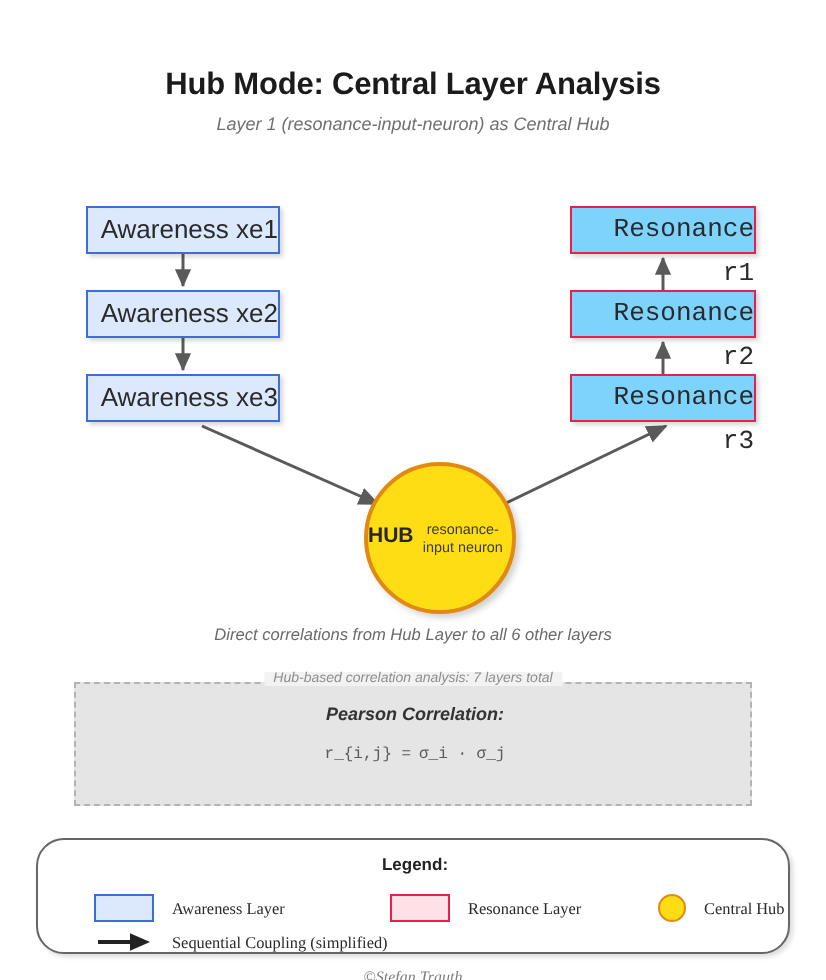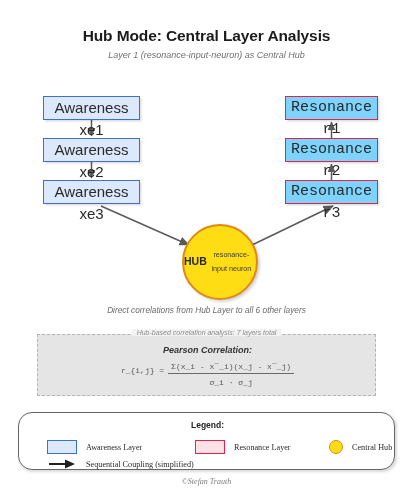--- a/index.html
+++ b/index.html
@@ -11,21 +11,21 @@
     width: 413px;
     height: 490px;
     position: relative;
     overflow: hidden;
     font-family: "Liberation Sans", sans-serif;
     color: #222222;
   }
 
   #stage {
     position: absolute;
-    left: 0; top: 5px;
+    left: 0; top: 12px;
     width: 413px; height: 352px;
   }
 
   
   .title {
     position: absolute;
     left: 0; top: 22px;
     width: 413px;
     text-align: center;
     font-size: 15.5px;
@@ -49,22 +49,22 @@
     left: 0; top: 0;
     width: 413px; height: 300px;
   }
 
   
   .node {
     position: absolute;
     box-sizing: border-box;
     height: 24px;
     line-height: 22px;
-    text-align: center;
-    font-size: 15px;
+    text-align: right;
+    font-size: 13px;
     color: #2a2a2a;
     border-width: 1.6px;
     border-style: solid;
     box-shadow: 1.5px 1.5px 2.2px rgba(0,0,0,0.16);
   }
   .node.awareness {
     left: 43px;
     width: 97px;
     background: #dce8fb;
     border-color: #3b6ed6;
@@ -99,21 +99,21 @@
     text-align: center;
   }
   .hub-title {
     font-size: 10.5px;
     font-weight: bold;
     color: #262626;
     margin-bottom: 2px;
   }
   .hub-sub {
     font-size: 7.2px;
-    line-height: 14px;
+    line-height: 9px;
     color: #3b3b3b;
     width: 64px;
   }
 
   
   .caption {
     position: absolute;
     left: 0; top: 300px;
     width: 413px;
     text-align: center;
@@ -311,21 +311,20 @@
   </div>
 
   <div class="caption">Direct correlations from Hub Layer to all 6 other layers</div>
 
   <div class="formula-panel">
     <div class="formula-legendlabel">Hub-based correlation analysis: 7 layers total</div>
     <div class="formula-heading">Pearson Correlation:</div>
     <div class="formula-body">
       <span class="formula-lhs">r_{i,j}  =</span>
       <span class="formula-frac">
-        <span class="formula-num">Σ(x_i - x¯_i)(x_j - x¯_j)</span>
         <span class="formula-den">σ_i · σ_j</span>
       </span>
     </div>
   </div>
 
   <div class="legend-panel">
     <div class="legend-title">Legend:</div>
 
     <div class="legend-item li-1">
       <span class="swatch blue"></span>

